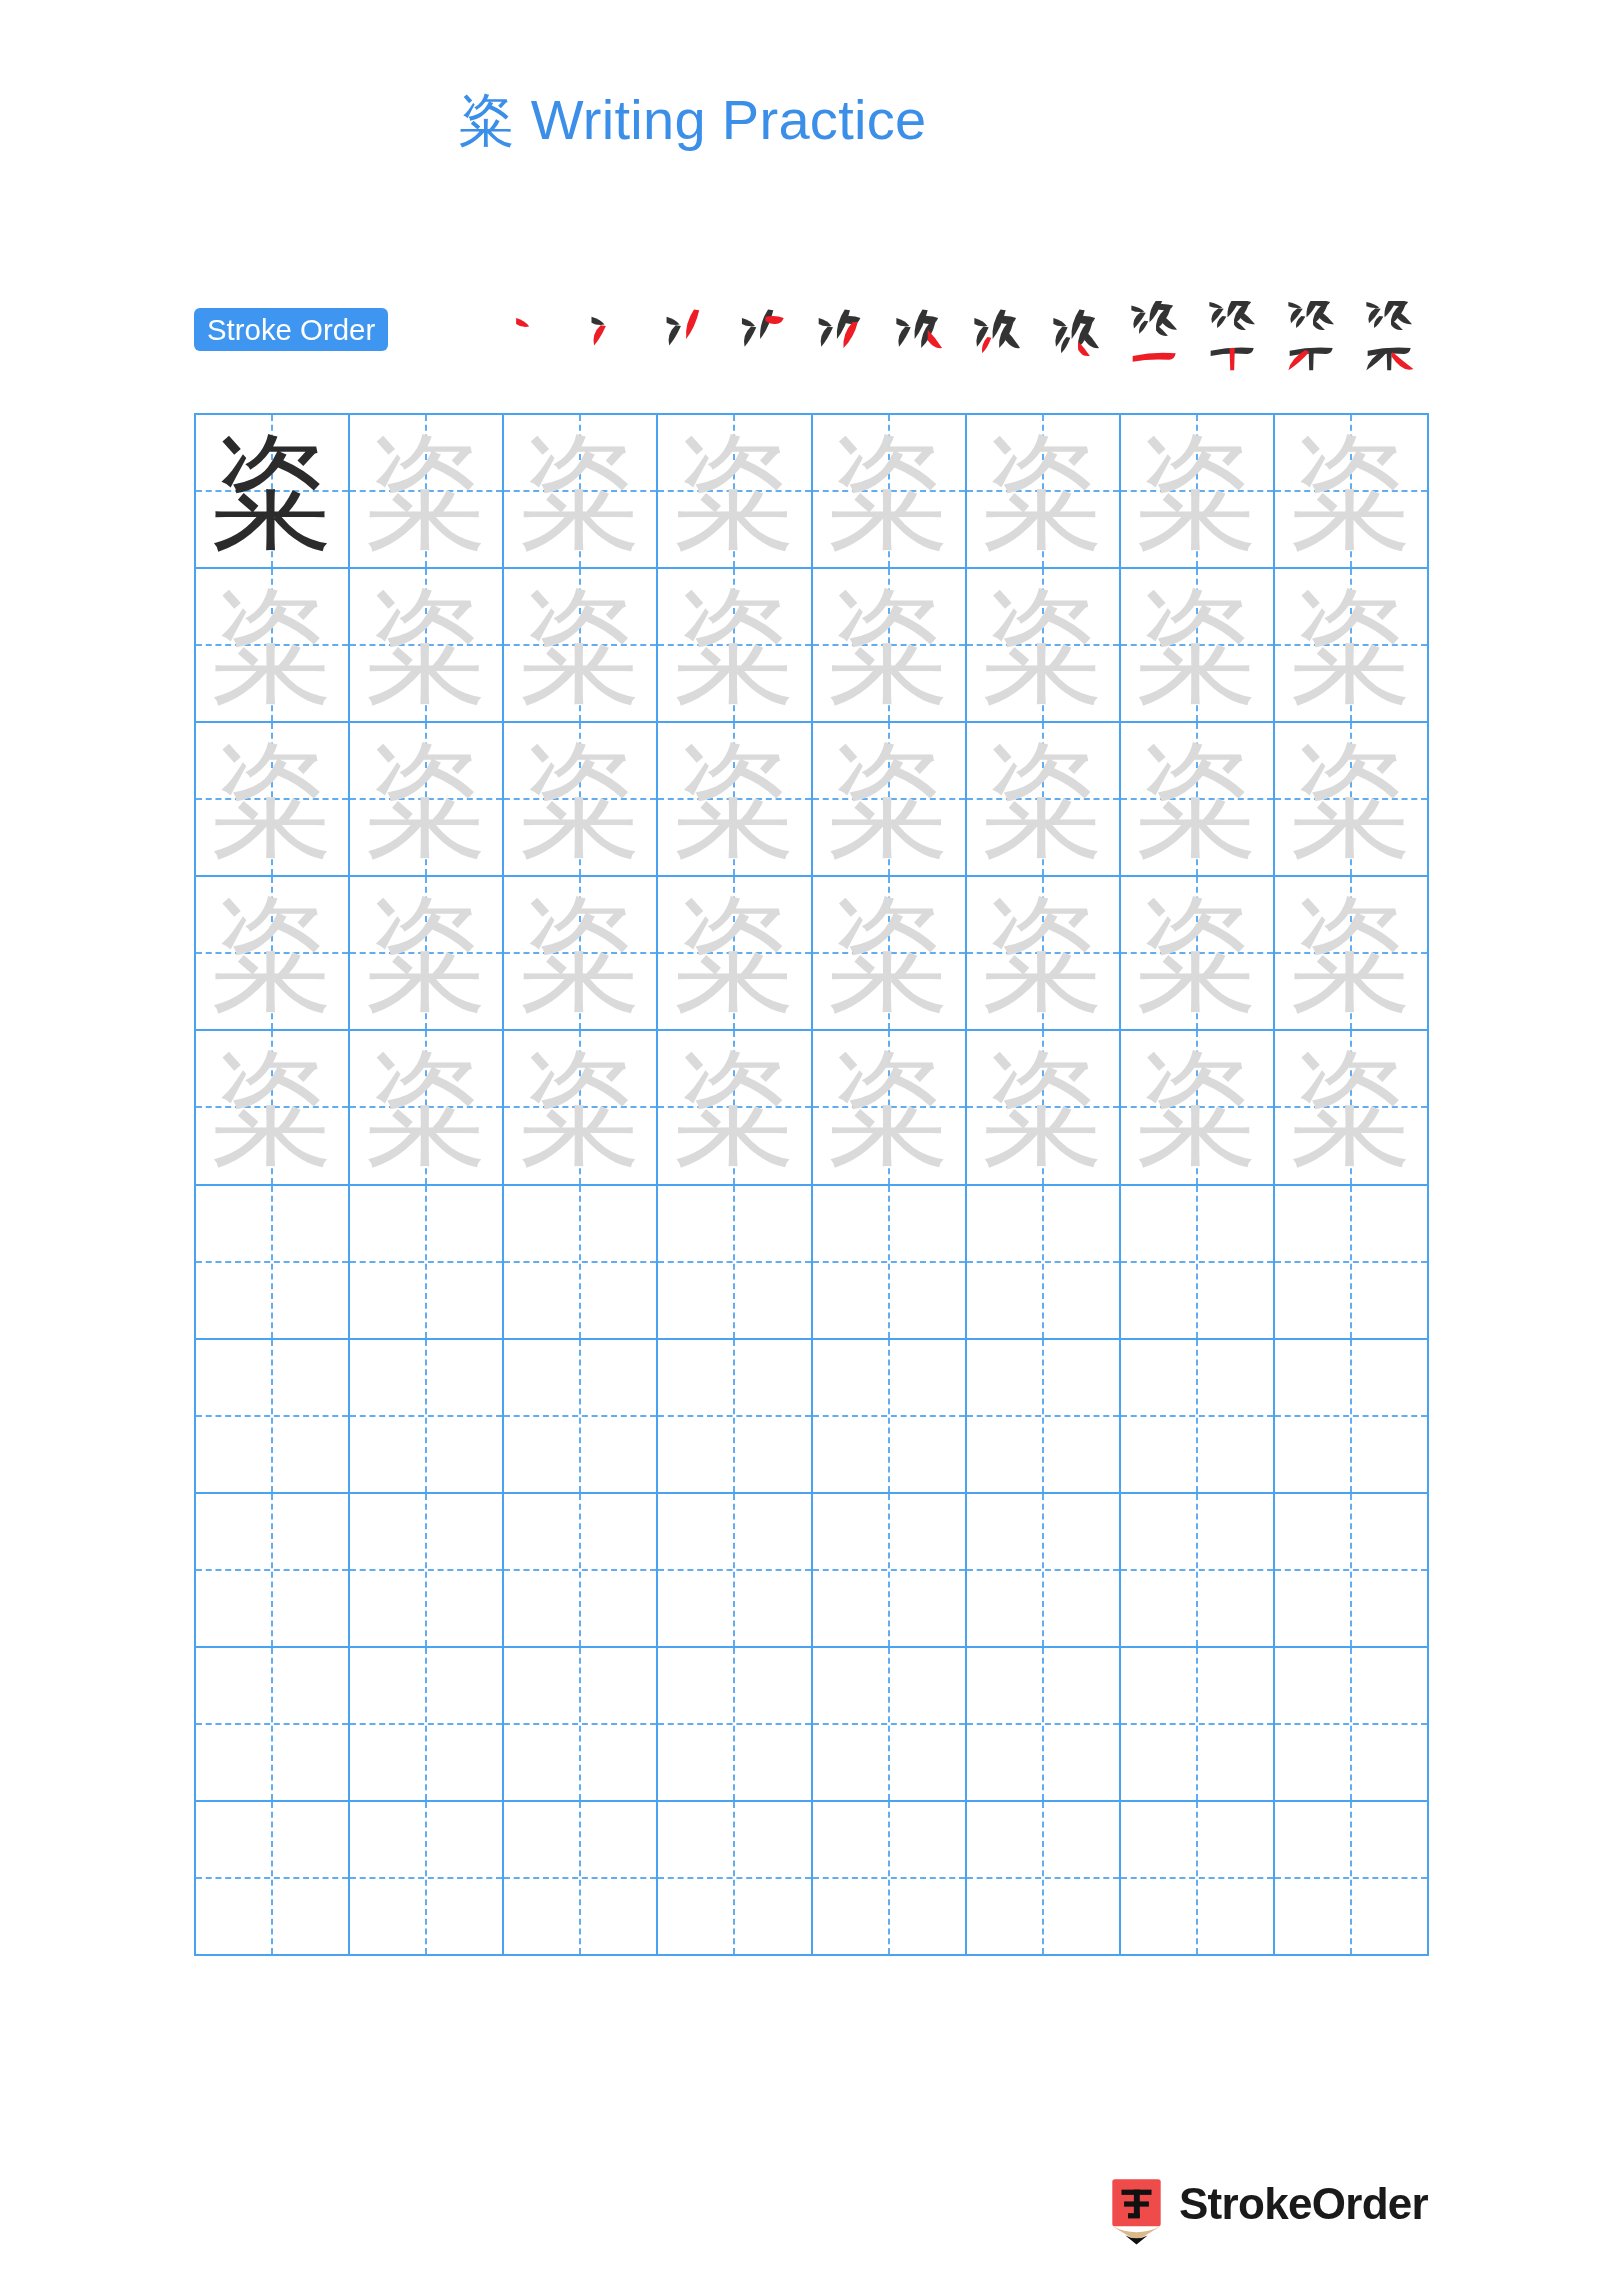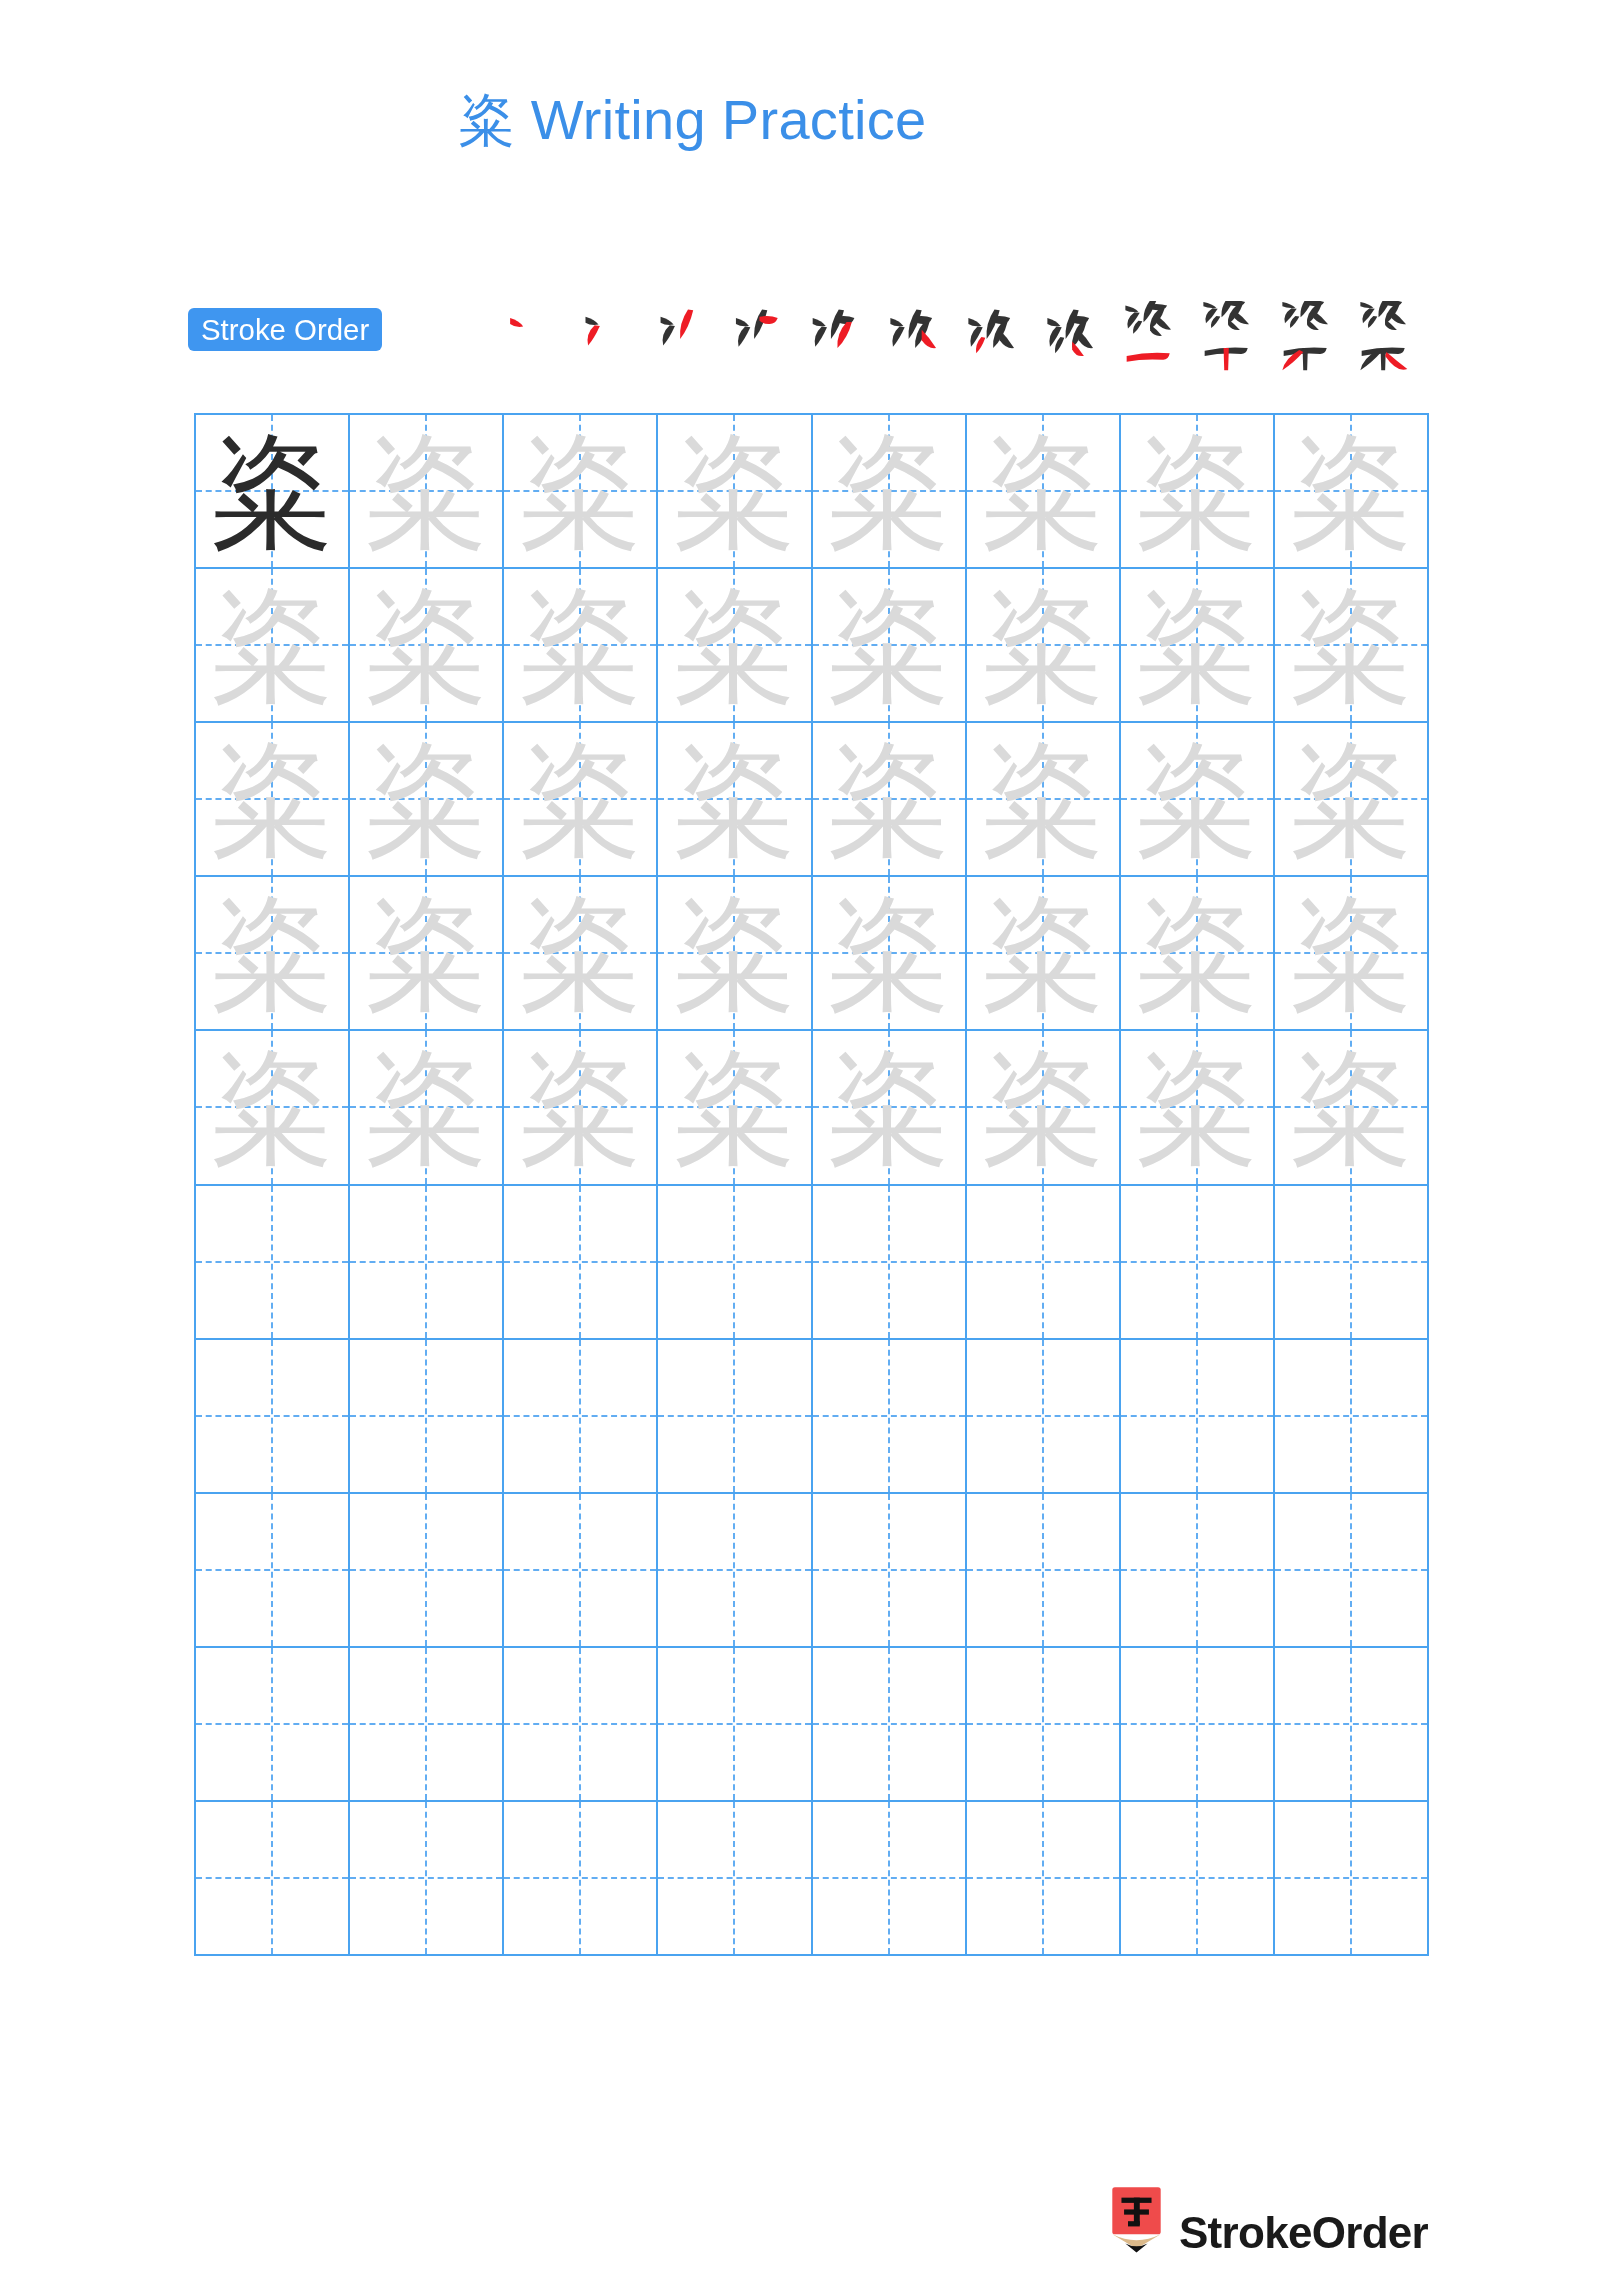--- a/index.html
+++ b/index.html
@@ -29,21 +29,21 @@
     white-space: nowrap;
     line-height: 1;
   }
   #page-title .title-char {
     font-family: "DejaVu Sans", sans-serif;
   }
 
   
   #stroke-order-row {
     position: absolute;
-    left: 188px;
+    left: 194px;
     top: 301px;
     width: 1235px;
     height: 72px;
   }
   #stroke-order-badge {
     position: absolute;
     left: 0;
     top: 6.5px;
     height: 43px;
     line-height: 43px;
@@ -156,21 +156,21 @@
     white-space: nowrap;
     text-decoration: none;
     line-height: 1.1;
   }
   #footer-brand {
     position: absolute;
     right: 194px;
     top: 0;
     height: 79px;
     display: flex;
-    align-items: flex-end;
+    align-items: flex-start;
     gap: 17px;
   }
   #brand-logo-icon {
     width: 51px;
     height: 71px;
     display: block;
   }
   #brand-name {
     font-size: 44px;
     font-weight: bold;

